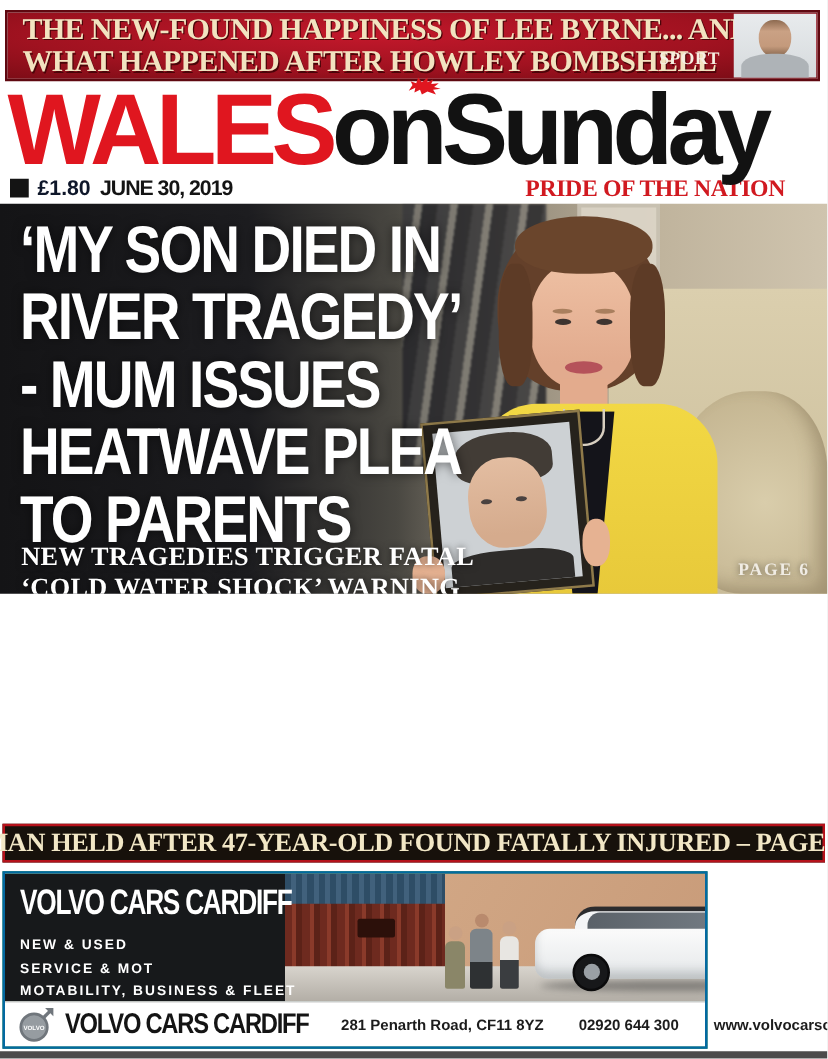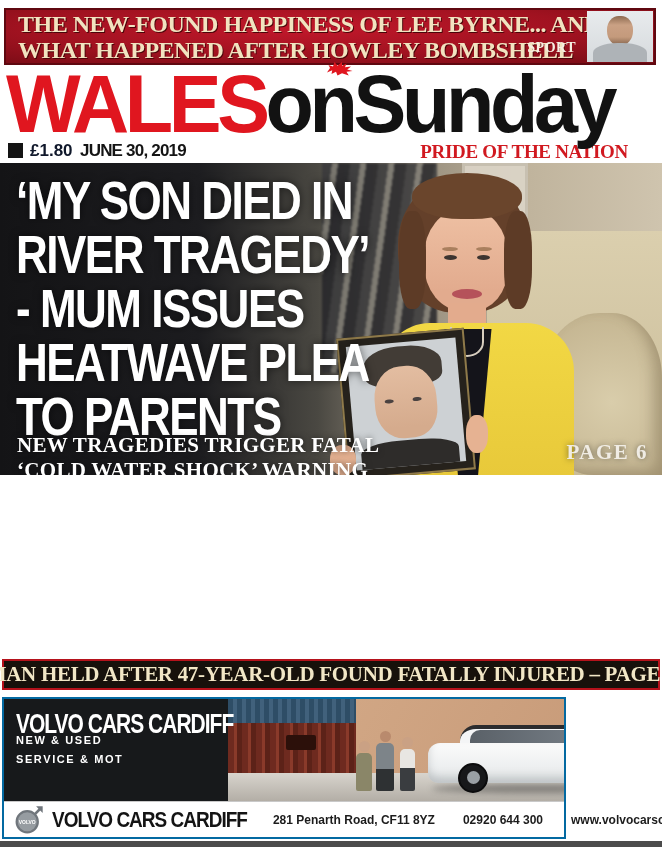--- a/index.html
+++ b/index.html
@@ -91,21 +91,21 @@
   .hand-l{position:absolute;left:330px;top:282px;width:26px;height:30px;background:#e6b292;border-radius:45%;}
   .hand-r{position:absolute;left:466px;top:252px;width:22px;height:38px;background:#e6b292;border-radius:45%;}
 
   .lead-headline{position:absolute;left:16px;top:10px;transform:scaleY(1.2);transform-origin:left top;
                  color:#fff;font-weight:bold;font-size:44px;line-height:45px;letter-spacing:-1.5px;
                  white-space:nowrap;text-shadow:0 0 8px rgba(0,0,0,.55);}
   .lead-sub{position:absolute;left:17px;top:270px;color:#fff;font-family:"Liberation Serif",serif;
             font-weight:bold;font-size:21px;line-height:25px;letter-spacing:0.3px;
             text-shadow:0 0 6px rgba(0,0,0,.6);white-space:nowrap;}
   .page-ref{position:absolute;right:14px;bottom:10px;color:#f0ece4;font-family:"Liberation Serif",serif;
-            font-weight:bold;font-size:21px;letter-spacing:1.5px;text-shadow:0 0 6px rgba(0,0,0,.5);}
+            font-weight:bold;font-size:14px;letter-spacing:1.5px;text-shadow:0 0 6px rgba(0,0,0,.5);}
 
   
   .arrest{position:absolute;left:10px;top:482px;width:652px;height:172px;}
   .arrest-line{font-family:"Liberation Serif",serif;font-weight:bold;color:#161616;font-size:78px;
                line-height:80px;letter-spacing:-2px;white-space:nowrap;transform:scale(1.02,1.1);
                transform-origin:left top;}
   .strap{position:absolute;left:2px;top:659px;width:658px;height:31px;background:#17110b;
          border:2px solid #b5121b;box-sizing:border-box;display:flex;align-items:center;
          justify-content:center;}
   .strap-text{color:#f2e7c6;font-family:"Liberation Serif",serif;font-weight:bold;font-size:21px;
@@ -113,21 +113,21 @@
 
   
   .ad{position:absolute;left:2px;top:697px;width:564px;height:142px;border:2px solid #0369a1;
       box-sizing:border-box;background:#15803d;}
   .ad-photo{position:absolute;left:0;top:0;right:0;bottom:36px;overflow:hidden;
             background:linear-gradient(120deg,#e3c2a4 0%,#d3a987 45%,#c89b79 100%);}
   .ad-panel{position:absolute;left:0;top:0;width:224px;height:100%;background:#17191b;
             color:#fff;box-sizing:border-box;padding:8px 12px;z-index:3;}
   .ad-title{font-weight:bold;font-size:21px;letter-spacing:-1px;white-space:nowrap;
             transform:scaleY(1.35);transform-origin:left top;}
-  .ad-lines{font-weight:bold;font-size:11px;letter-spacing:1.6px;line-height:18.5px;
+  .ad-lines{margin-top:16px;font-weight:bold;font-size:11px;letter-spacing:1.6px;line-height:18.5px;
             white-space:nowrap;}
   .containers{position:absolute;left:224px;top:0;width:128px;height:100%;
               background:repeating-linear-gradient(90deg,#6e2a1f 0 6px,#8a3a2a 6px 9px,#5c2218 9px 14px);}
   .blue-top{position:absolute;left:0;top:0;right:0;height:24px;
             background:repeating-linear-gradient(90deg,#2e4d66 0 5px,#41617c 5px 9px);}
   .container-hole{position:absolute;left:58px;top:36px;width:30px;height:15px;background:#2c100a;
                   border-radius:2px;}
   .ground{position:absolute;left:224px;right:0;bottom:0;height:28px;
           background:linear-gradient(180deg,#d8d4cd 0%,#b3aea6 100%);}
   .person{position:absolute;bottom:10px;z-index:2;}
@@ -274,20 +274,21 @@
         <div class="wheel" style="right:34px;">
             <div class="hub"></div>
           </div>
       </div>
 
       <div class="ad-panel">
         <div class="ad-title">VOLVO CARS CARDIFF</div>
         <div class="ad-lines">
           <div>NEW &amp; USED</div>
           <div>SERVICE &amp; MOT</div>
+          <div>MOTABILITY, BUSINESS &amp; FLEET</div>
 
         </div>
       </div>
     </div>
 
     <div class="ad-footer">
       <svg class="volvo-logo" viewBox="0 0 34 34">
         <circle cx="15" cy="19" r="12" fill="#969ca1"></circle>
         <circle cx="15" cy="19" r="12" fill="none" stroke="#70767c" stroke-width="2.5"></circle>
         <line x1="24" y1="10" x2="30" y2="4" stroke="#70767c" stroke-width="3"></line>

